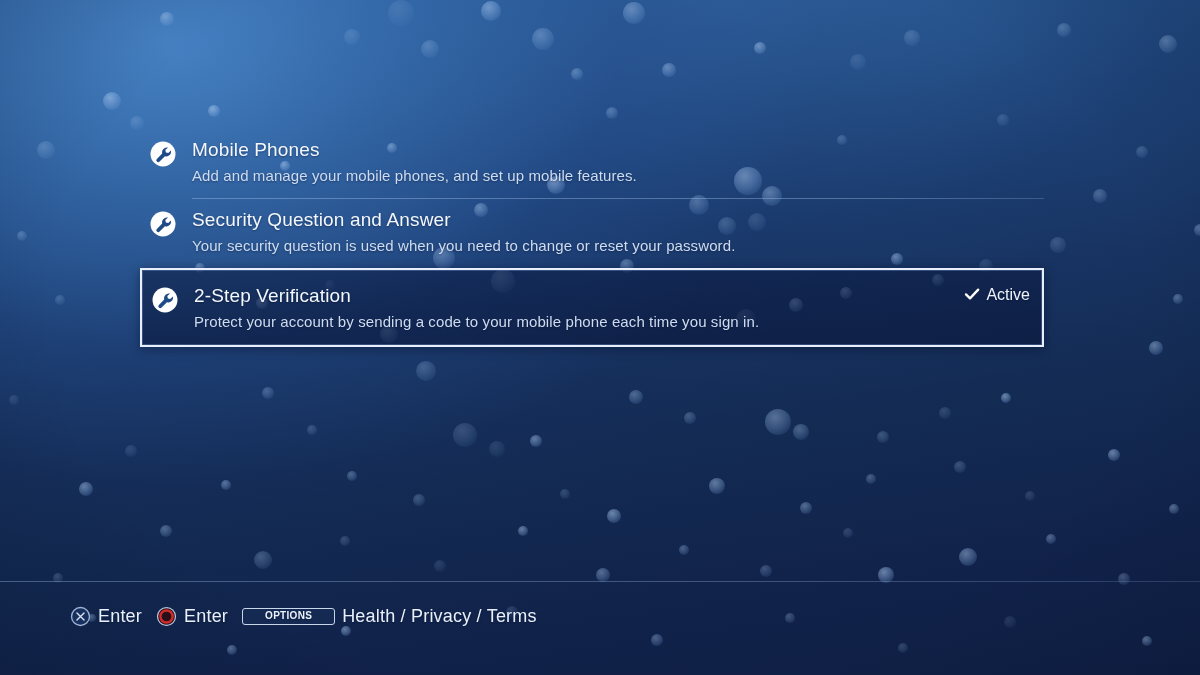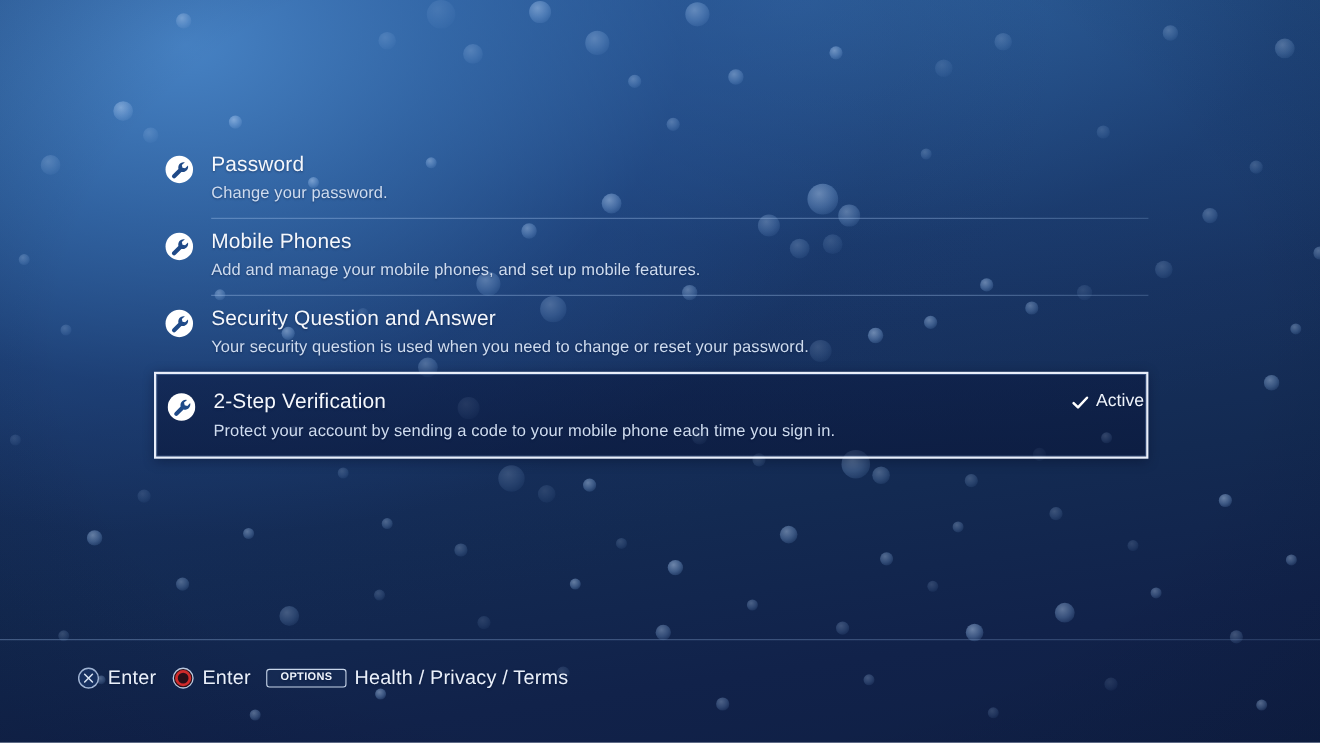--- a/index.html
+++ b/index.html
@@ -148,23 +148,23 @@
     color: #cfdcef;
     line-height: 1.3;
     letter-spacing: 0.1px;
     text-shadow: 0 1px 2px rgba(0,18,52,0.4);
   }
 
   .row-status {
     flex: 0 0 auto;
     align-self: flex-start;
     margin-top: 2px;
-    padding-right: 2px;
+    padding-right: 12px;
     display: flex;
-    align-items: flex-end;
+    align-items: flex-start;
     gap: 6px;
     font-size: 16px;
     color: #eef3fb;
     white-space: nowrap;
     text-shadow: 0 1px 2px rgba(0,18,52,0.45);
   }
   .check-icon { display: block; width: 16px; height: 16px; }
 
   
   .row.selected {
@@ -213,21 +213,21 @@
     color: #eaf0fa;
     letter-spacing: 0.2px;
     text-shadow: 0 1px 2px rgba(0,18,52,0.45);
   }
   .btn-glyph { display: block; width: 21px; height: 21px; }
   .options-badge {
     display: inline-flex;
     align-items: center;
     justify-content: center;
     height: 17px;
-    padding: 0 12px;
+    padding: 0 22px;
     border: 1px solid #c8d6ea;
     border-radius: 3px;
     font-size: 10px;
     font-weight: 700;
     letter-spacing: 0.3px;
     color: #eef3fb;
     background: rgba(26,48,92,0.45);
     line-height: 1;
   }
 </style>
@@ -346,32 +346,20 @@
 
   <div class="menu" id="menu">
       <div class="row">
         <span class="row-icon">
           <svg viewBox="0 0 26 26" xmlns="http://www.w3.org/2000/svg">
             <circle cx="13" cy="13" r="12.5" fill="#ffffff"></circle>
             <path d="M18.1 6.6a4.9 4.9 0 0 0-5.9 6.0L6.9 17.9a1.9 1.9 0 0 0 0 2.7 1.9 1.9 0 0 0 2.7 0l5.3-5.3a4.9 4.9 0 0 0 6.0-5.9l-2.6 2.6-2.4-.6-.6-2.4z" fill="#1f4a88"></path>
           </svg>
         </span>
         <div class="row-text">
-          <div class="row-title">Password</div>
-          <div class="row-desc">Change your password.</div>
-        </div>
-      </div>
-      <div class="row">
-        <span class="row-icon">
-          <svg viewBox="0 0 26 26" xmlns="http://www.w3.org/2000/svg">
-            <circle cx="13" cy="13" r="12.5" fill="#ffffff"></circle>
-            <path d="M18.1 6.6a4.9 4.9 0 0 0-5.9 6.0L6.9 17.9a1.9 1.9 0 0 0 0 2.7 1.9 1.9 0 0 0 2.7 0l5.3-5.3a4.9 4.9 0 0 0 6.0-5.9l-2.6 2.6-2.4-.6-.6-2.4z" fill="#1f4a88"></path>
-          </svg>
-        </span>
-        <div class="row-text">
           <div class="row-title">Mobile Phones</div>
           <div class="row-desc">Add and manage your mobile phones, and set up mobile features.</div>
         </div>
       </div>
       <div class="row">
         <span class="row-icon">
           <svg viewBox="0 0 26 26" xmlns="http://www.w3.org/2000/svg">
             <circle cx="13" cy="13" r="12.5" fill="#ffffff"></circle>
             <path d="M18.1 6.6a4.9 4.9 0 0 0-5.9 6.0L6.9 17.9a1.9 1.9 0 0 0 0 2.7 1.9 1.9 0 0 0 2.7 0l5.3-5.3a4.9 4.9 0 0 0 6.0-5.9l-2.6 2.6-2.4-.6-.6-2.4z" fill="#1f4a88"></path>
           </svg>

